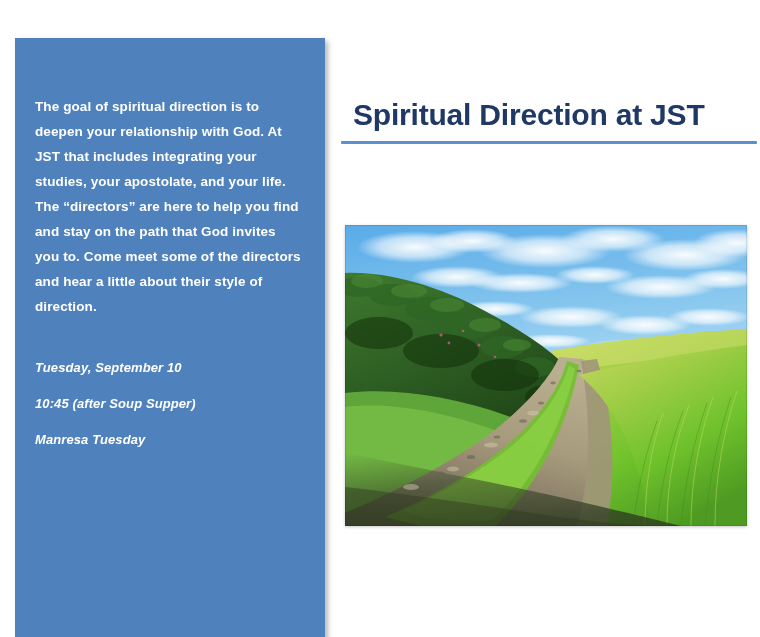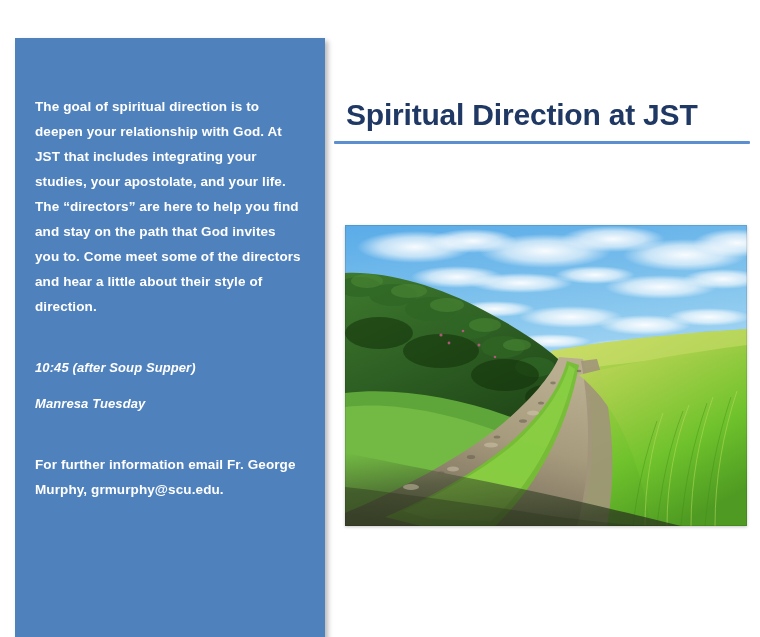--- a/index.html
+++ b/index.html
@@ -59,21 +59,21 @@
     font-size: 13.5px;
     font-weight: bold;
     line-height: 25px;
     margin: 0;
     letter-spacing: 0.1px;
   }
 
   
   #title-area {
     position: absolute;
-    left: 334px;
+    left: 341px;
     top: 98px;
     width: 416px;
   }
   #page-title {
     color: #1F3864;
     font-size: 30px;
     font-weight: bold;
     margin: 0;
     padding: 0 0 0 12px;
     letter-spacing: -0.2px;
@@ -105,27 +105,25 @@
   }
 </style>
 </head>
 <body>
 
 <div id="info-panel">
 
   <p id="intro-paragraph">The goal of spiritual direction is to deepen your relationship with God. At JST that includes integrating your studies, your apostolate, and your life. The “directors” are here to help you find and stay on the path that God invites you to. Come meet some of the directors and hear a little about their style of direction.</p>
 
   <div class="detail-block">
+    <p class="detail-line">Tuesday, September 10</p>
     <p class="detail-line">10:45 (after Soup Supper)</p>
     <p class="detail-line">Manresa Tuesday</p>
   </div>
 
-  <div id="contact-block">
-    <p id="contact-text">For further information email Fr. George Murphy, grmurphy@scu.edu.</p>
-  </div>
 
 </div>
 
 <div id="title-area">
   <h1 id="page-title">Spiritual Direction at JST</h1>
   <div id="title-rule"></div>
 </div>
 
 <div id="photo-frame">
   <svg viewBox="0 0 402 301" preserveAspectRatio="none">

